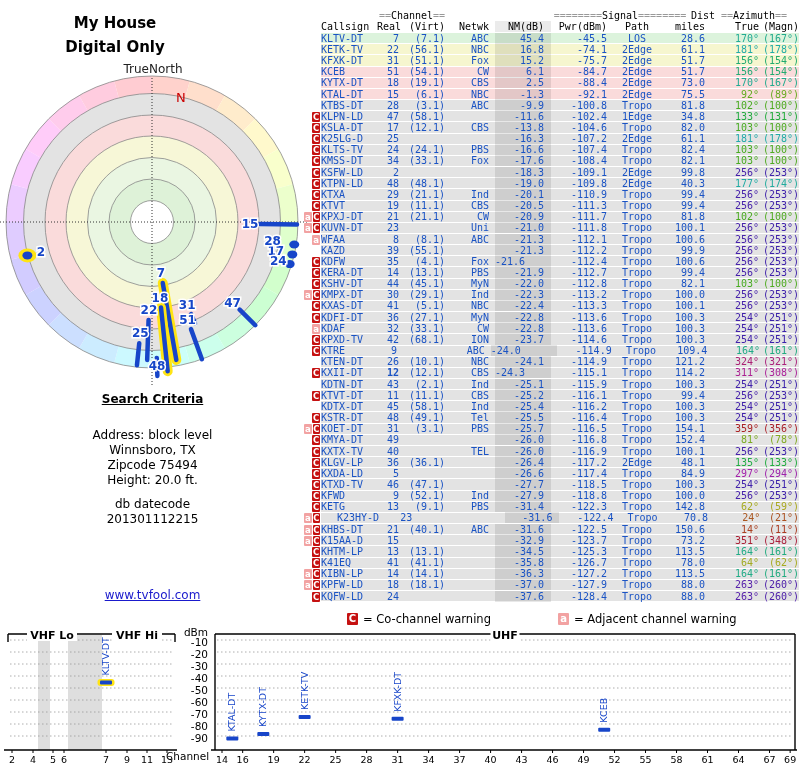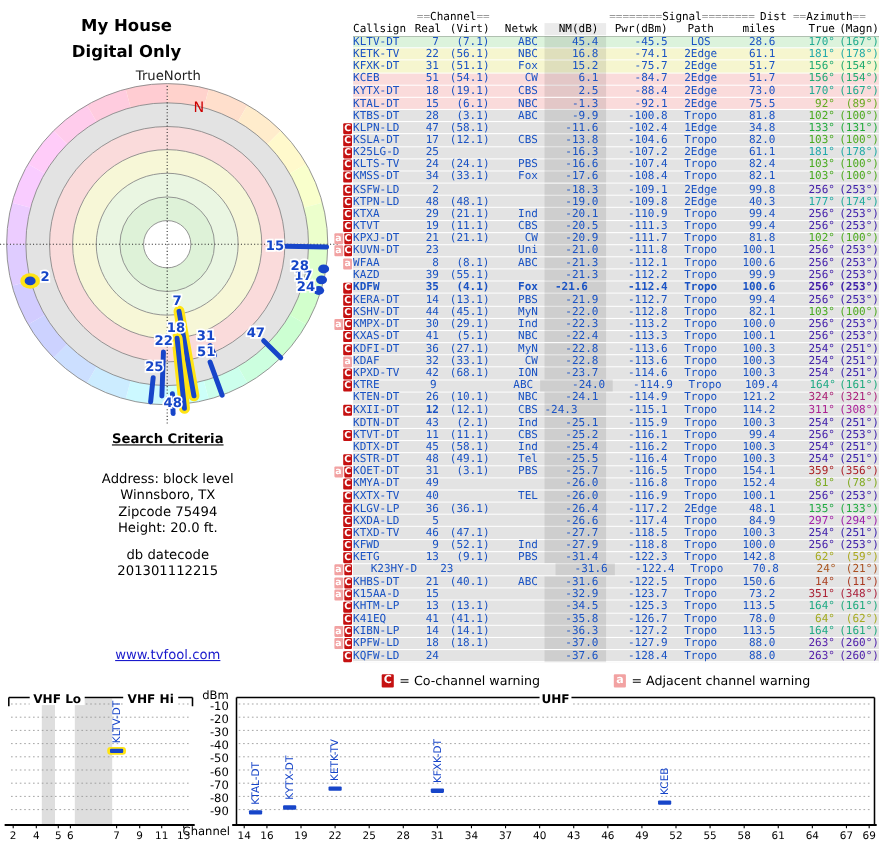--- a/index.html
+++ b/index.html
@@ -470,26 +470,26 @@
           <span class="cell" style="width: 48px; text-align: center; padding-right: 0px; color: rgb(26, 83, 196);">Tropo</span>
           <span class="cell" style="width: 48px; text-align: right; padding-right: 4px; color: rgb(26, 83, 196);">99.9</span>
           <span class="cell" style="width: 52px; text-align: right; padding-right: 2px; color: rgb(70, 33, 171);">256°</span>
           <span class="cell" style="width: 38px; text-align: right; padding-right: 0px; color: rgb(63, 33, 171);">(253°)</span>
         </div>
       </div>
       <div class="trow">
         <div class="mk">
           <span class="wb C">C</span>
         </div>
-        <div class="rb" style="background: rgb(227, 227, 227); border-bottom: 1px solid rgb(255, 255, 255); box-sizing: border-box; font-weight: bold;">
+        <div class="rb" style="background: rgb(227, 227, 227); border-bottom: 1px solid rgb(255, 255, 255); box-sizing: border-box;">
           <span class="cell" style="width: 56px; text-align: left; padding-right: 0px; color: rgb(26, 83, 196);">KDFW</span>
           <span class="cell" style="width: 24px; text-align: right; padding-right: 2px; color: rgb(26, 83, 196);">35</span>
           <span class="cell" style="width: 46px; text-align: right; padding-right: 2px; color: rgb(26, 83, 196);">(4.1)</span>
           <span class="cell" style="width: 48px; text-align: right; padding-right: 6px; color: rgb(26, 83, 196);">Fox</span>
-          <span class="cell" style="width: 56px; text-align: center; padding-right: 7px; color: rgb(26, 83, 196); background: rgba(0, 0, 0, 0.09);">-21.6</span>
+          <span class="cell" style="width: 56px; text-align: left; padding-right: 7px; color: rgb(26, 83, 196); background: rgba(0, 0, 0, 0.09);">-21.6</span>
           <span class="cell" style="width: 62px; text-align: right; padding-right: 6px; color: rgb(26, 83, 196);">-112.4</span>
           <span class="cell" style="width: 48px; text-align: center; padding-right: 0px; color: rgb(26, 83, 196);">Tropo</span>
           <span class="cell" style="width: 48px; text-align: right; padding-right: 4px; color: rgb(26, 83, 196);">100.6</span>
           <span class="cell" style="width: 52px; text-align: right; padding-right: 2px; color: rgb(70, 33, 171);">256°</span>
           <span class="cell" style="width: 38px; text-align: right; padding-right: 0px; color: rgb(63, 33, 171);">(253°)</span>
         </div>
       </div>
       <div class="trow">
         <div class="mk">
           <span class="wb C">C</span>
@@ -612,21 +612,21 @@
       </div>
       <div class="trow">
         <div class="mk">
           <span class="wb C">C</span>
         </div>
         <div class="rb" style="background: rgb(227, 227, 227); border-bottom: 1px solid rgb(255, 255, 255); box-sizing: border-box;">
           <span class="cell" style="width: 56px; text-align: left; padding-right: 0px; color: rgb(26, 83, 196);">KTRE</span>
           <span class="cell" style="width: 24px; text-align: right; padding-right: 2px; color: rgb(26, 83, 196);">9</span>
           <span class="cell" style="width: 46px; text-align: right; padding-right: 2px; color: rgb(26, 83, 196);"></span>
           <span class="cell" style="width: 48px; text-align: right; padding-right: 6px; color: rgb(26, 83, 196);">ABC</span>
-          <span class="cell" style="width: 68px; text-align: right; padding-right: 7px; color: rgb(26, 83, 196); background: rgba(0, 0, 0, 0.09);">-24.0</span>
+          <span class="cell" style="width: 68px; padding-right: 7px; color: rgb(26, 83, 196); background: rgba(0, 0, 0, 0.09);">-24.0</span>
           <span class="cell" style="width: 62px; text-align: right; padding-right: 6px; color: rgb(26, 83, 196);">-114.9</span>
           <span class="cell" style="width: 48px; text-align: center; padding-right: 0px; color: rgb(26, 83, 196);">Tropo</span>
           <span class="cell" style="width: 48px; text-align: right; padding-right: 4px; color: rgb(26, 83, 196);">109.4</span>
           <span class="cell" style="width: 52px; text-align: right; padding-right: 2px; color: rgb(33, 171, 134);">164°</span>
           <span class="cell" style="width: 38px; text-align: right; padding-right: 0px; color: rgb(33, 171, 127);">(161°)</span>
         </div>
       </div>
       <div class="trow">
         <div class="mk"></div>
         <div class="rb" style="background: rgb(227, 227, 227); border-bottom: 1px solid rgb(255, 255, 255); box-sizing: border-box;">

